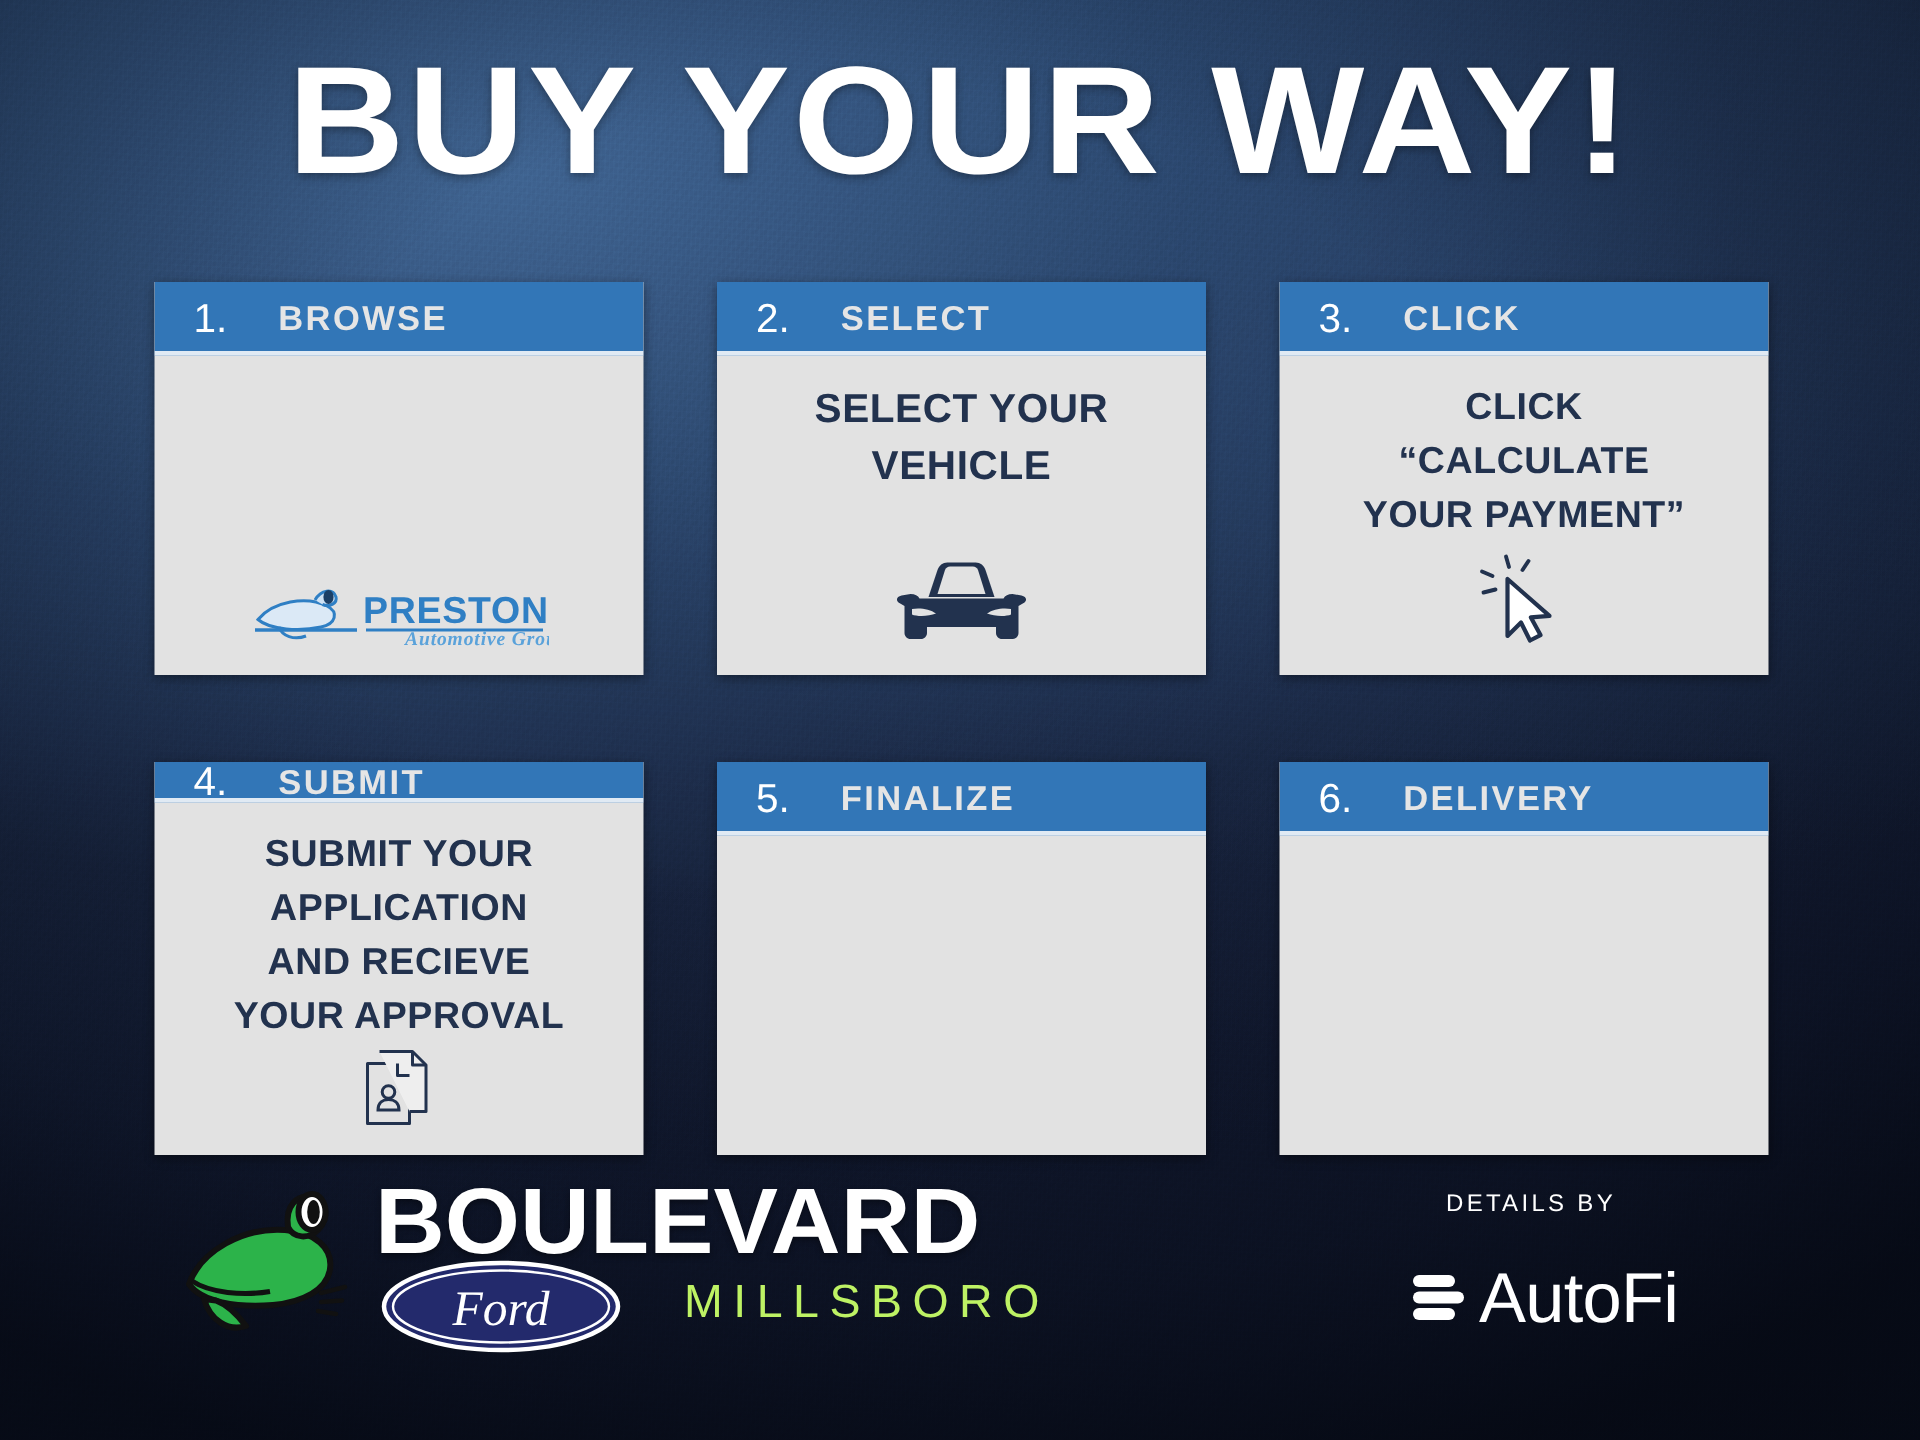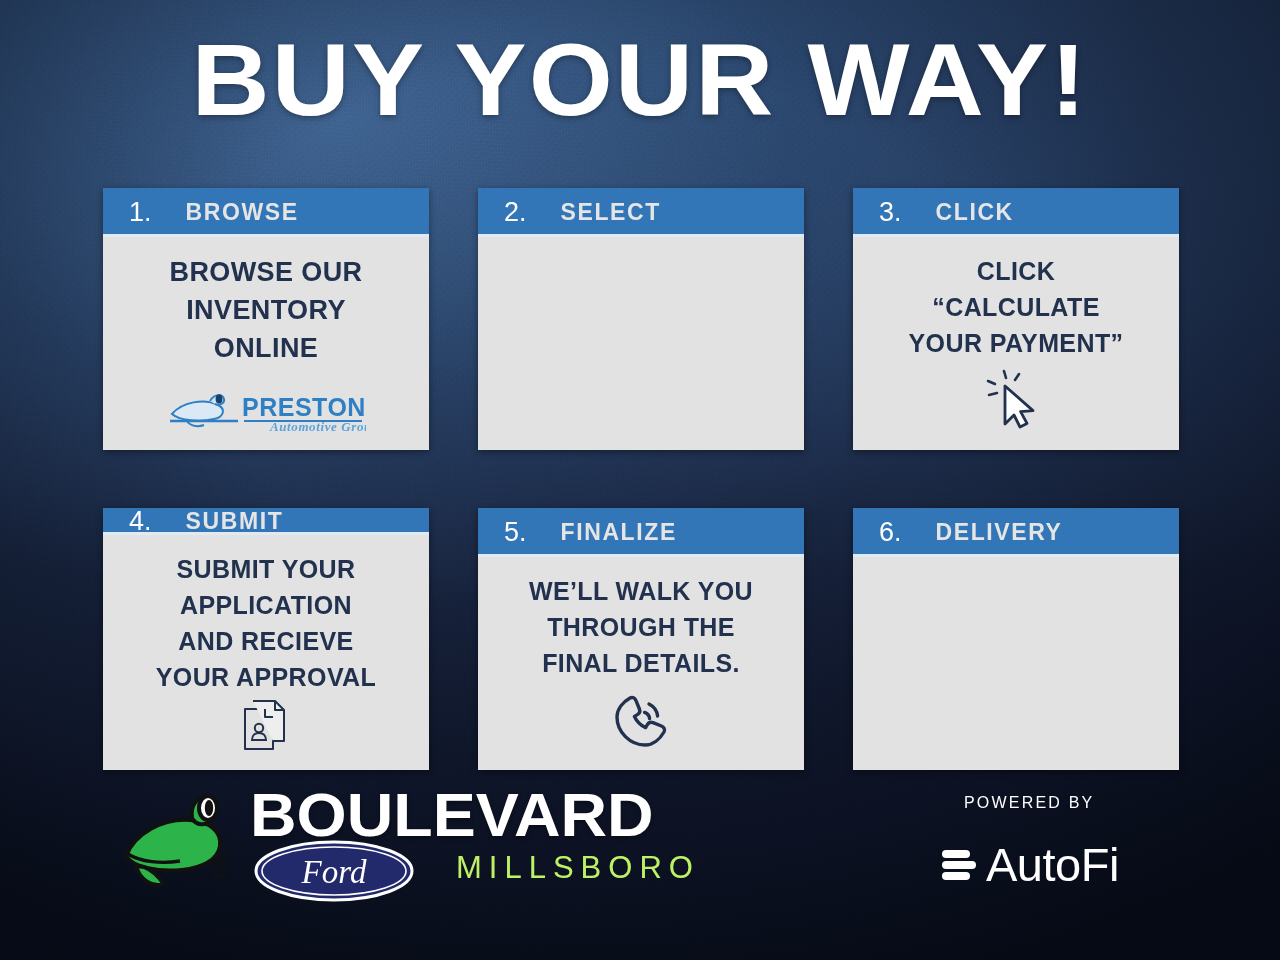--- a/index.html
+++ b/index.html
@@ -154,23 +154,20 @@
   <div class="headline">BUY YOUR WAY!</div>
 
   <div class="grid">
 
     <div class="card">
       <div class="card-head">
         <span class="step-num">1.</span>
         <span class="step-title">BROWSE</span>
       </div>
       <div class="card-body">
-        <div class="card-text">BROWSE OUR
-INVENTORY
-ONLINE</div>
         <div class="card-logo">
           <svg width="200" height="44" viewBox="0 0 200 44">
 
             <g fill="none" stroke="#2f7fc4" stroke-width="2">
               <path d="M6 26 C16 14, 38 10, 52 17 C60 21, 58 29, 48 31 C34 34, 14 33, 6 26 Z" fill="#dbe9f6"></path>
               <path d="M20 31 C22 37, 30 40, 38 37"></path>
               <path d="M44 13 C48 6, 56 5, 58 11 C59 15, 54 18, 49 16" fill="#cfe2f4"></path>
             </g>
             <ellipse cx="53" cy="11" rx="3.4" ry="4.6" fill="#1b3f66"></ellipse>
             <path d="M4 33 L72 33" stroke="#2f7fc4" stroke-width="2.4"></path>
@@ -179,20 +176,35 @@
             <text x="104" y="43" font-family="'Liberation Serif',serif" font-style="italic" font-size="13" font-weight="bold" fill="#5aa2da" letter-spacing="0.6">Automotive Group</text>
           </svg>
         </div>
       </div>
     </div>
 
     <div class="card">
       <div class="card-head">
         <span class="step-num">2.</span>
         <span class="step-title">SELECT</span>
+      </div>
+      <div class="card-body">
+        <div class="card-text">SELECT YOUR
+VEHICLE</div>
+        <div class="card-icon">
+          <svg width="92" height="66" viewBox="0 0 92 66">
+            <g fill="#22324e">
+              <path d="M12 30 C15 30 17 31 18 33 L74 33 C75 31 77 30 80 30 L86 31 C89 31.6 90 34 88 35.6 L84 38 L84 56 C84 58.2 82.2 60 80 60 L73 60 C70.8 60 69 58.2 69 56 L69 52 L23 52 L23 56 C23 58.2 21.2 60 19 60 L12 60 C9.8 60 8 58.2 8 56 L8 38 L4 35.6 C2 34 3 31.6 6 31 Z"></path>
+              <path d="M24 32 L30 14 C31 11 33.4 9 36.6 9 L55.4 9 C58.6 9 61 11 62 14 L68 32 Z"></path>
+            </g>
+            <path d="M30 30 L35 14 C35.6 12.4 36.8 11.6 38.4 11.6 L53.6 11.6 C55.2 11.6 56.4 12.4 57 14 L62 30 Z" fill="#e2e2e2"></path>
+            <path d="M13 40 C18 39 25 40 29 43 C24 45 16 45 13 43.6 Z" fill="#e2e2e2"></path>
+            <path d="M79 40 C74 39 67 40 63 43 C68 45 76 45 79 43.6 Z" fill="#e2e2e2"></path>
+          </svg>
+        </div>
       </div>
     </div>
 
     <div class="card">
       <div class="card-head">
         <span class="step-num">3.</span>
         <span class="step-title">CLICK</span>
       </div>
       <div class="card-body">
         <div class="card-text sm">CLICK
@@ -236,37 +248,20 @@
             </g>
           </svg>
         </div>
       </div>
     </div>
 
     <div class="card">
       <div class="card-head">
         <span class="step-num">5.</span>
         <span class="step-title">FINALIZE</span>
-      </div>
-      <div class="card-body">
-        <div class="card-text sm">WE’LL WALK YOU
-THROUGH THE
-FINAL DETAILS.</div>
-        <div class="card-icon">
-          <svg width="62" height="62" viewBox="0 0 62 62">
-            <g fill="none" stroke="#22324e" stroke-width="3.4" stroke-linecap="round" stroke-linejoin="round">
-              <path d="M20 8 C13 12 7 19 7 27 C7 42 20 55 35 55 C43 55 50 49 54 42
-                       C55.4 39.4 54 37 51.4 36 L43 32.6 C40.6 31.6 38.6 32.6 37.4 34.6 L35.6 37.6
-                       C31.4 35.6 26.4 30.6 24.4 26.4 L27.4 24.6 C29.4 23.4 30.4 21.4 29.4 19
-                       L26 10.6 C25 8 22.6 6.6 20 8 Z"></path>
-              <path d="M39 14 C44 16.6 47 20.4 47.6 26"></path>
-              <path d="M34.6 22.4 C37.6 23.6 39.4 25.6 39.6 28.6"></path>
-            </g>
-          </svg>
-        </div>
       </div>
     </div>
 
     <div class="card">
       <div class="card-head">
         <span class="step-num">6.</span>
         <span class="step-title">DELIVERY</span>
       </div>
     </div>
 
@@ -297,21 +292,21 @@
       <svg width="160" height="62" viewBox="0 0 160 62" style="position:absolute;left:136px;top:60px;">
         <ellipse cx="80" cy="31" rx="78" ry="29" fill="#232a6c" stroke="#ffffff" stroke-width="3"></ellipse>
         <ellipse cx="80" cy="31" rx="72" ry="24" fill="none" stroke="#ffffff" stroke-width="1.6"></ellipse>
         <text x="80" y="43" text-anchor="middle" font-family="'Liberation Serif',serif" font-style="italic" font-size="33" fill="#ffffff">Ford</text>
       </svg>
 
       <div class="blvd-city">MILLSBORO</div>
     </div>
 
     <div class="autofi">
-      <div class="autofi-pow">POWERED BY</div>
+      <div class="autofi-pow">DETAILS BY</div>
       <div class="autofi-row">
         <svg width="40" height="42" viewBox="0 0 40 42" style="margin-right:6px;">
           <rect x="2" y="6" width="28" height="8" rx="4" fill="#ffffff"></rect>
           <rect x="2" y="17" width="34" height="8" rx="4" fill="#ffffff"></rect>
           <rect x="2" y="28" width="28" height="8" rx="4" fill="#ffffff"></rect>
         </svg>
         <div class="autofi-word">AutoFi</div>
       </div>
     </div>
 

